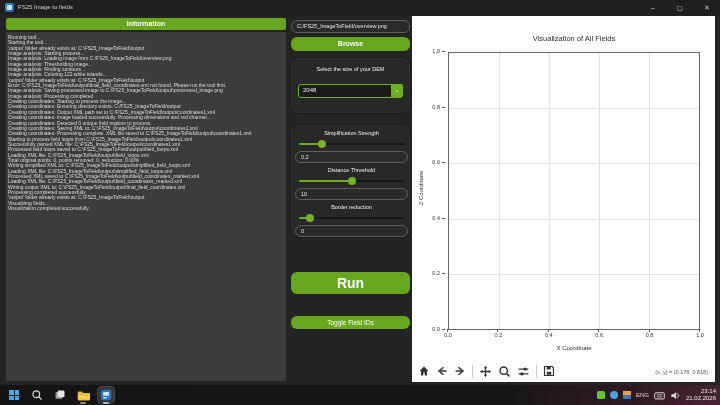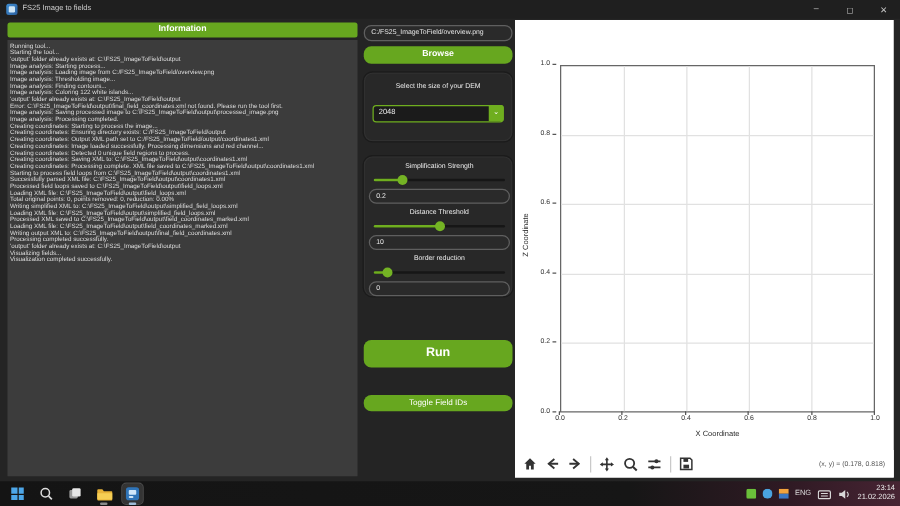--- a/index.html
+++ b/index.html
@@ -42,21 +42,21 @@
                border-radius:0 2px 2px 0; color:#fff; font-size:6px; text-align:center; line-height:12px; }
   .slider-row { position:absolute; left:0; width:121px; height:37px; }
   .sr1 { top:5px; } .sr2 { top:42px; } .sr3 { top:79px; }
   .track { position:absolute; left:8px; right:8px; top:13px; height:2px; background:#161616; border-radius:1px; }
   .fill { position:absolute; left:0; top:0; height:2px; background:#6fae1f; border-radius:1px; }
   .knob { position:absolute; top:-3px; width:8px; height:8px; border-radius:50%; background:#74b324; }
   .sr1 .fill{width:22%;} .sr1 .knob{left:calc(22% - 4px);}
   .sr2 .fill{width:50%;} .sr2 .knob{left:calc(50% - 4px);}
   .sr3 .fill{width:10%;} .sr3 .knob{left:calc(10% - 4px);}
   .val-box { position:absolute; left:4px; right:4px; top:21px; height:12px; font-size:5.5px; line-height:10px; padding-left:5px; }
-  .run { position:absolute; left:1px; top:257px; width:119px; height:22px; font-size:10px; font-weight:600; line-height:22px; }
+  .run { position:absolute; left:1px; top:257px; width:119px; height:22px; font-size:14px; font-weight:600; line-height:22px; }
   .visualize { position:absolute; left:1px; top:283px; width:119px; height:15px; font-size:7.5px; font-weight:600; line-height:15px; }
   .toggle { position:absolute; left:1px; top:301px; width:119px; height:13px; font-size:6.5px; line-height:13px; }
 
   
   .plot { position:absolute; left:412px; top:16px; width:303px; height:366px; background:#fff; }
   .plot-title { position:absolute; left:36px; top:18px; width:252px; text-align:center; font-size:7.5px; color:#2b2b2b; }
   .axes { position:absolute; left:36px; top:36px; width:252px; height:278px; border:1px solid #666; background:#fff; }
   .gl { position:absolute; background:#e1e1e1; }
   .glv { top:0; width:1px; height:100%; } .glh { left:0; height:1px; width:100%; }
   .gv20{left:20%;} .gv40{left:40%;} .gv60{left:60%;} .gv80{left:80%;}
@@ -185,20 +185,21 @@
         </div>
         <div class="field-box val-box">0</div>
       </div>
     </div>
 
     <div class="btn run">Run</div>
     <div class="btn toggle">Toggle Field IDs</div>
   </div>
 
   <div class="plot">
+    <div class="plot-title">Visualization of All Fields</div>
     <div class="axes">
       <div class="gl glv gv20"></div>
       <div class="gl glv gv40"></div>
       <div class="gl glv gv60"></div>
       <div class="gl glv gv80"></div>
       <div class="gl glh gh20"></div>
       <div class="gl glh gh40"></div>
       <div class="gl glh gh60"></div>
       <div class="gl glh gh80"></div>
     </div>

